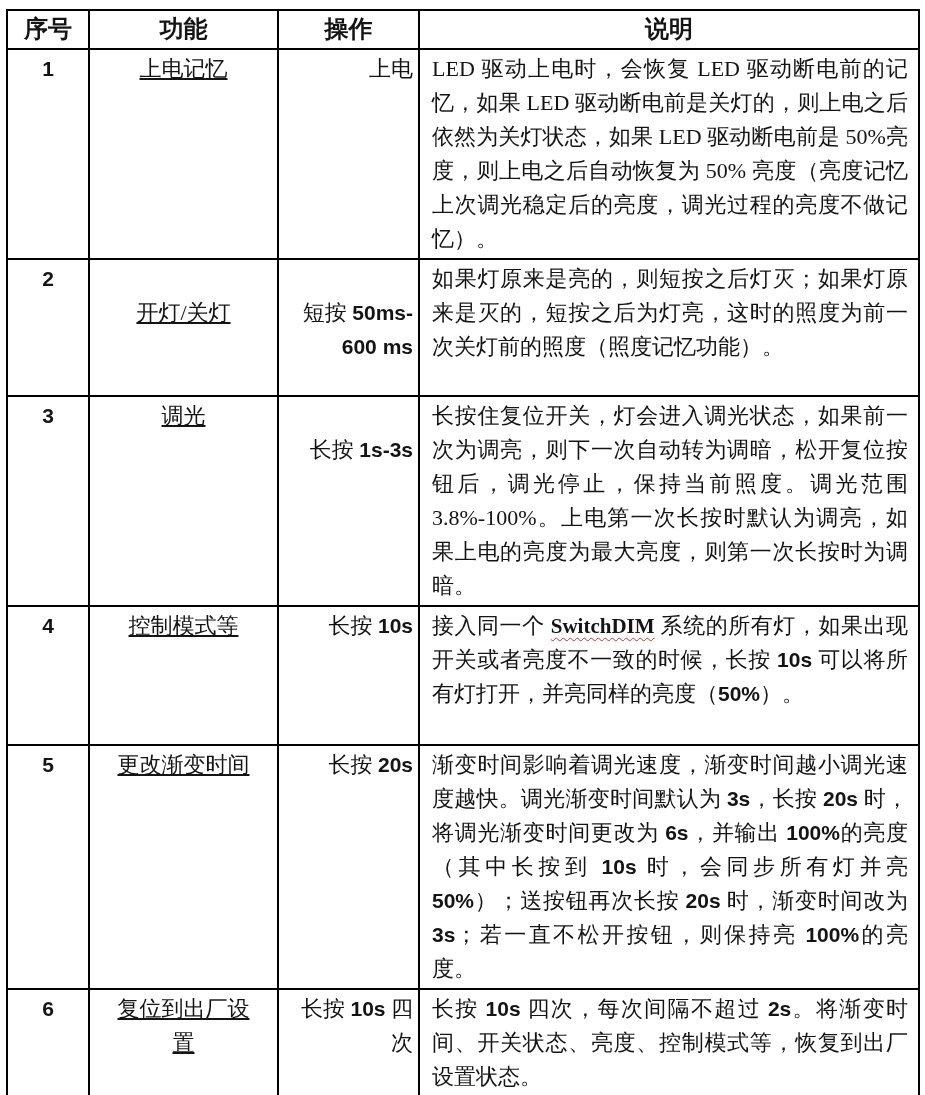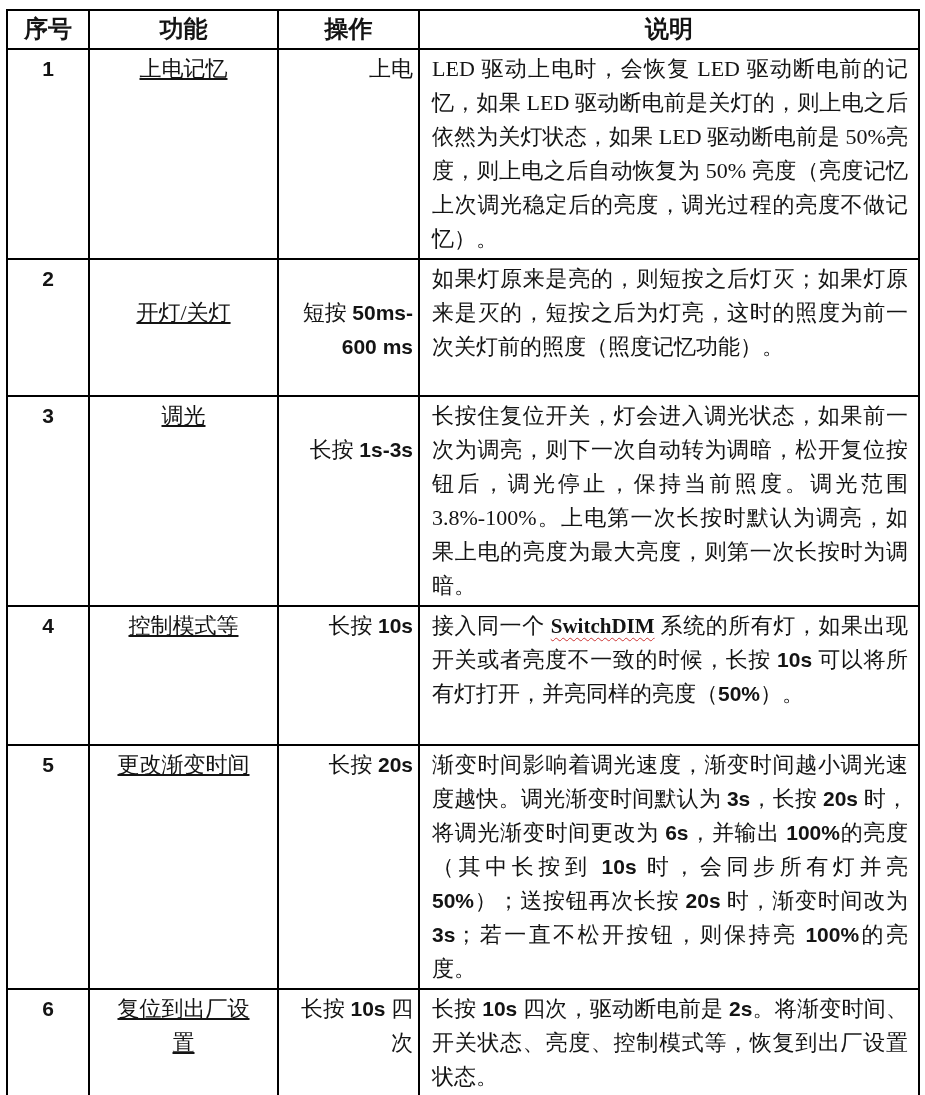--- a/index.html
+++ b/index.html
@@ -132,17 +132,17 @@
       <tr class="r5">
         <td class="no-cell">5</td>
         <td class="func-cell">更改渐变时间</td>
         <td class="op-cell"><span>长按 </span><span class="seg-sans">20s</span></td>
         <td class="desc-cell"><span>渐变时间影响着调光速度，渐变时间越小调光速度越快。调光渐变时间默认为 </span><span class="seg-sans">3s</span><span>，长按 </span><span class="seg-sans">20s</span><span> 时，将调光渐变时间更改为 </span><span class="seg-sans">6s</span><span>，并输出 </span><span class="seg-sans">100%</span><span>的亮度（其中长按到 </span><span class="seg-sans">10s</span><span> 时，会同步所有灯并亮 </span><span class="seg-sans">50%</span><span>）；送按钮再次长按 </span><span class="seg-sans">20s</span><span> 时，渐变时间改为 </span><span class="seg-sans">3s</span><span>；若一直不松开按钮，则保持亮 </span><span class="seg-sans">100%</span><span>的亮度。</span></td>
       </tr>
       <tr class="r6">
         <td class="no-cell">6</td>
         <td class="func-cell">复位到出厂设置</td>
         <td class="op-cell"><span>长按 </span><span class="seg-sans">10s</span><span> 四次</span></td>
-        <td class="desc-cell"><span>长按 </span><span class="seg-sans">10s</span><span> 四次，驱动断电前是 </span><span class="seg-sans">2s</span><span>。将渐变时间、开关状态、亮度、控制模式等，恢复到出厂设置状态。</span></td>
+        <td class="desc-cell"><span>长按 </span><span class="seg-sans">10s</span><span> 四次，每次间隔不超过 </span><span class="seg-sans">2s</span><span>。将渐变时间、开关状态、亮度、控制模式等，恢复到出厂设置状态。</span></td>
       </tr>
     </tbody>
   </table>
 </div>
 
 </body></html>

